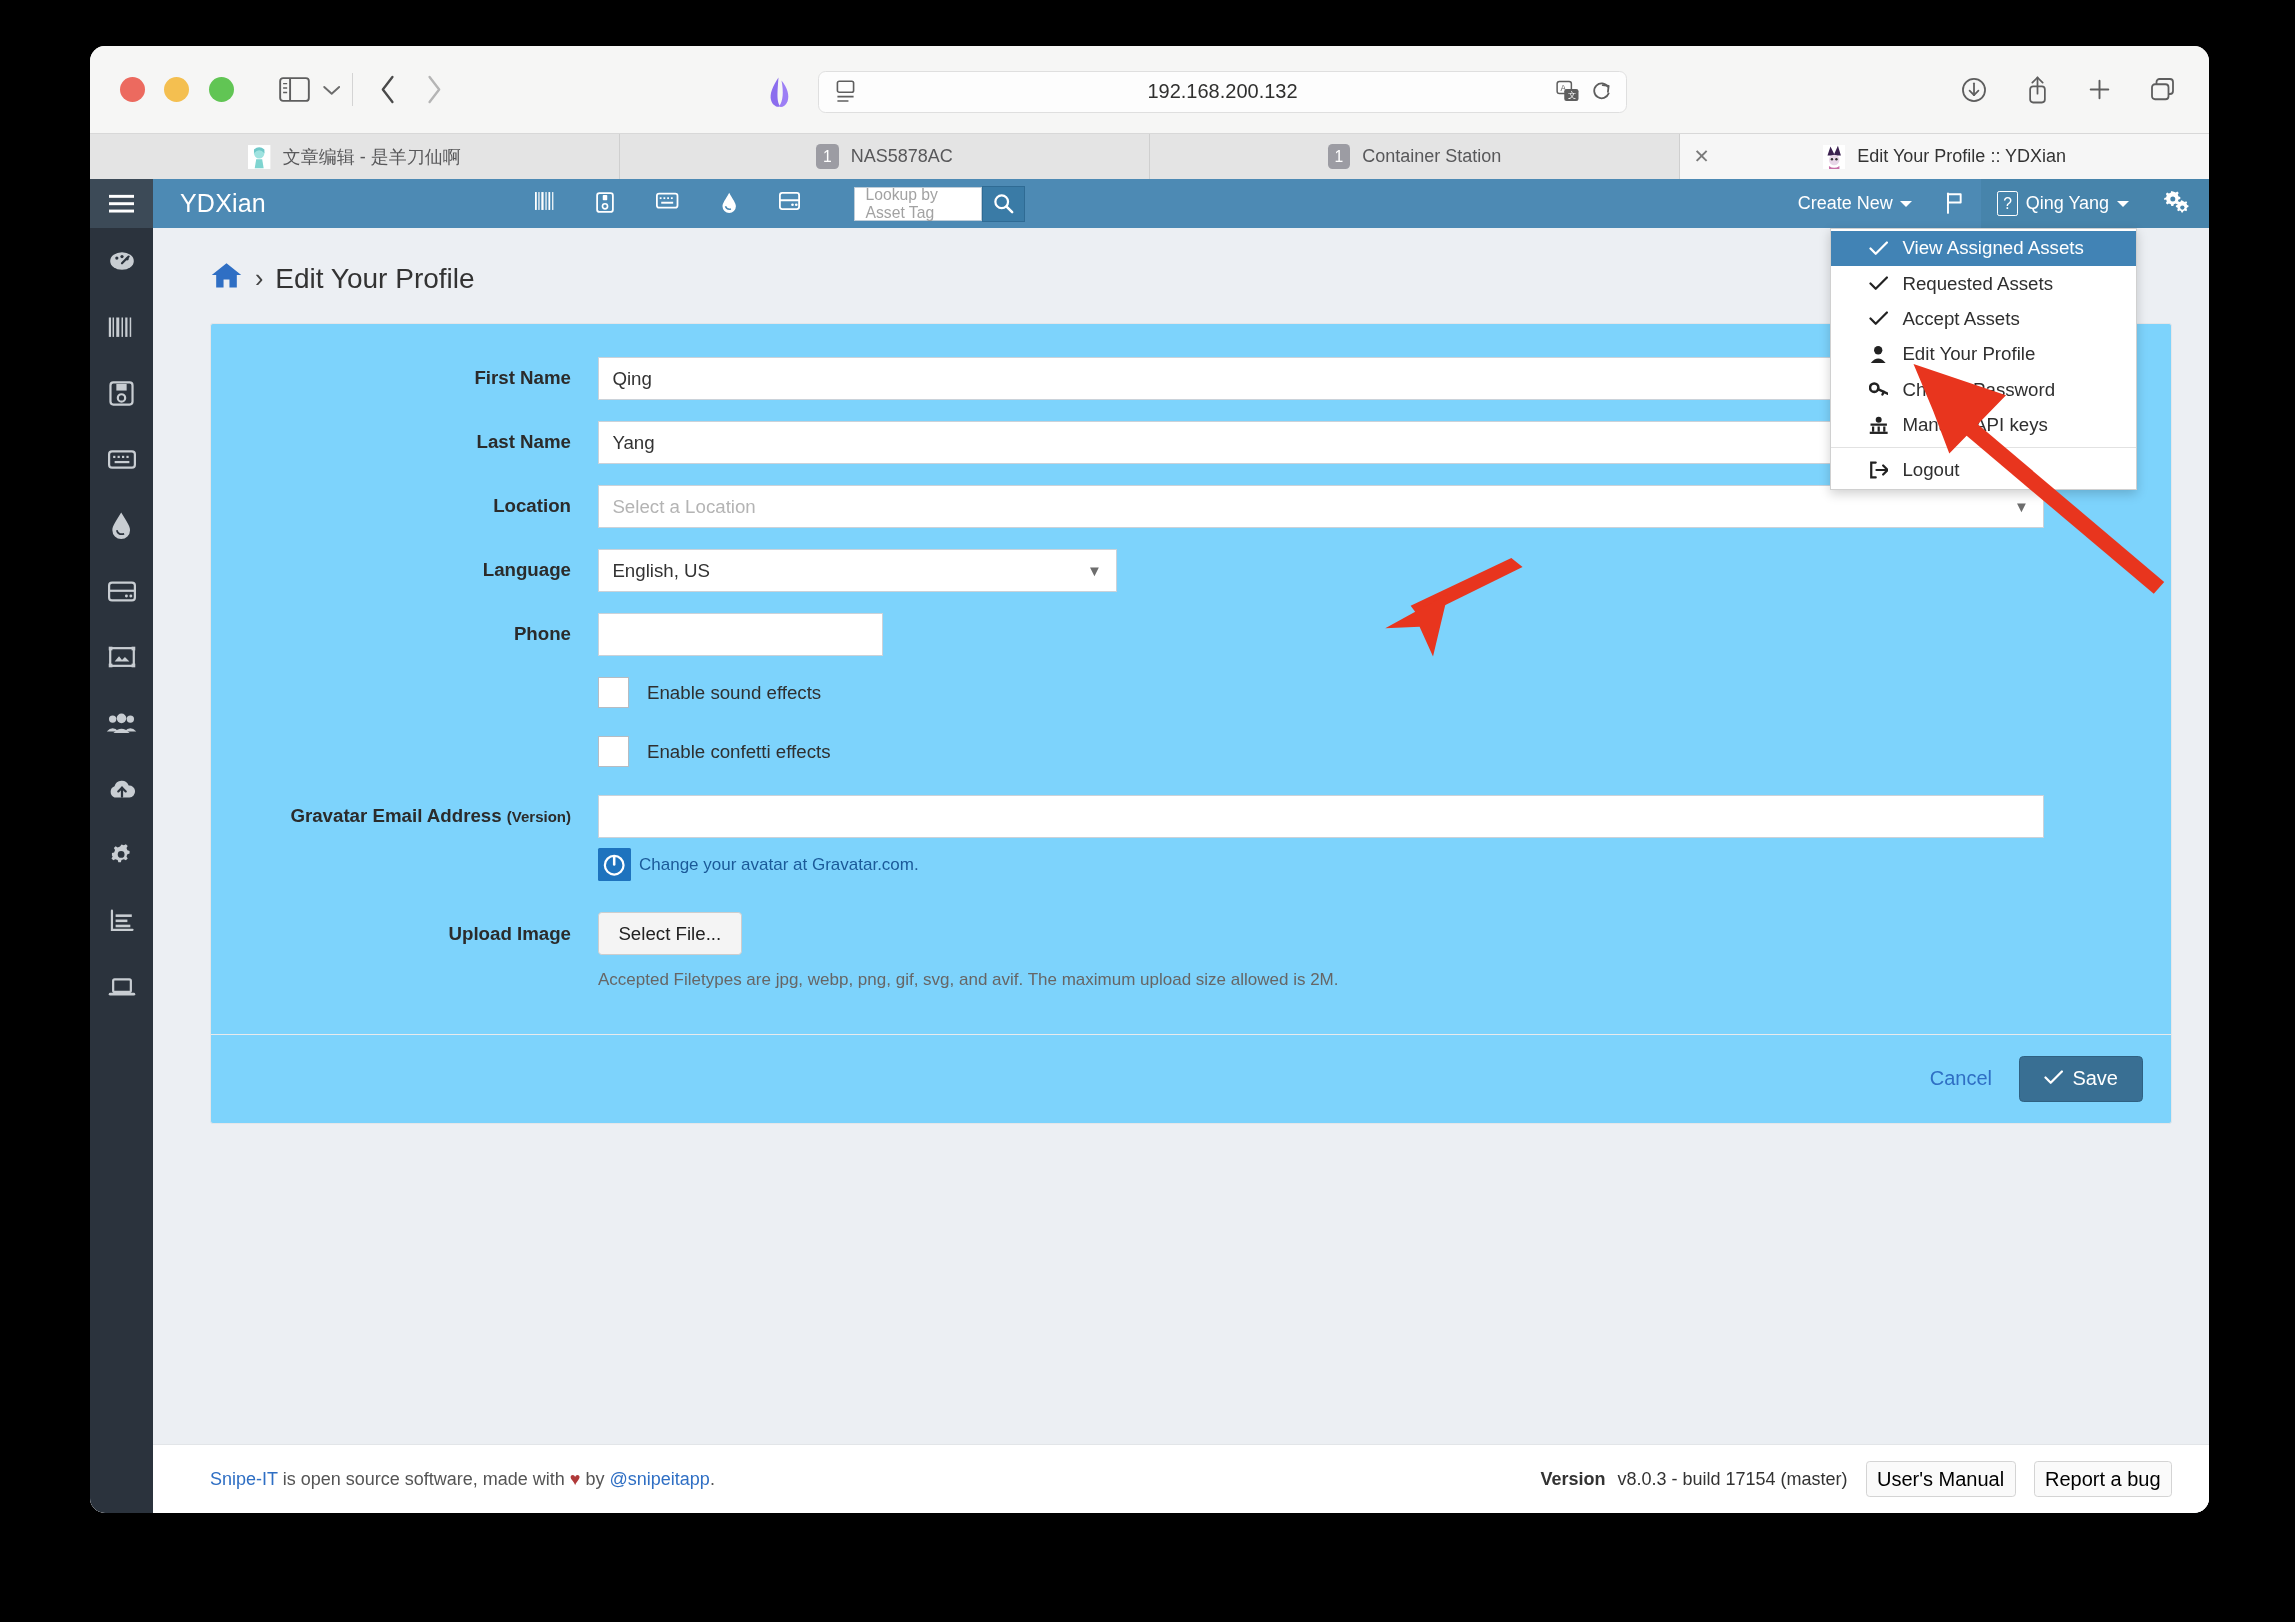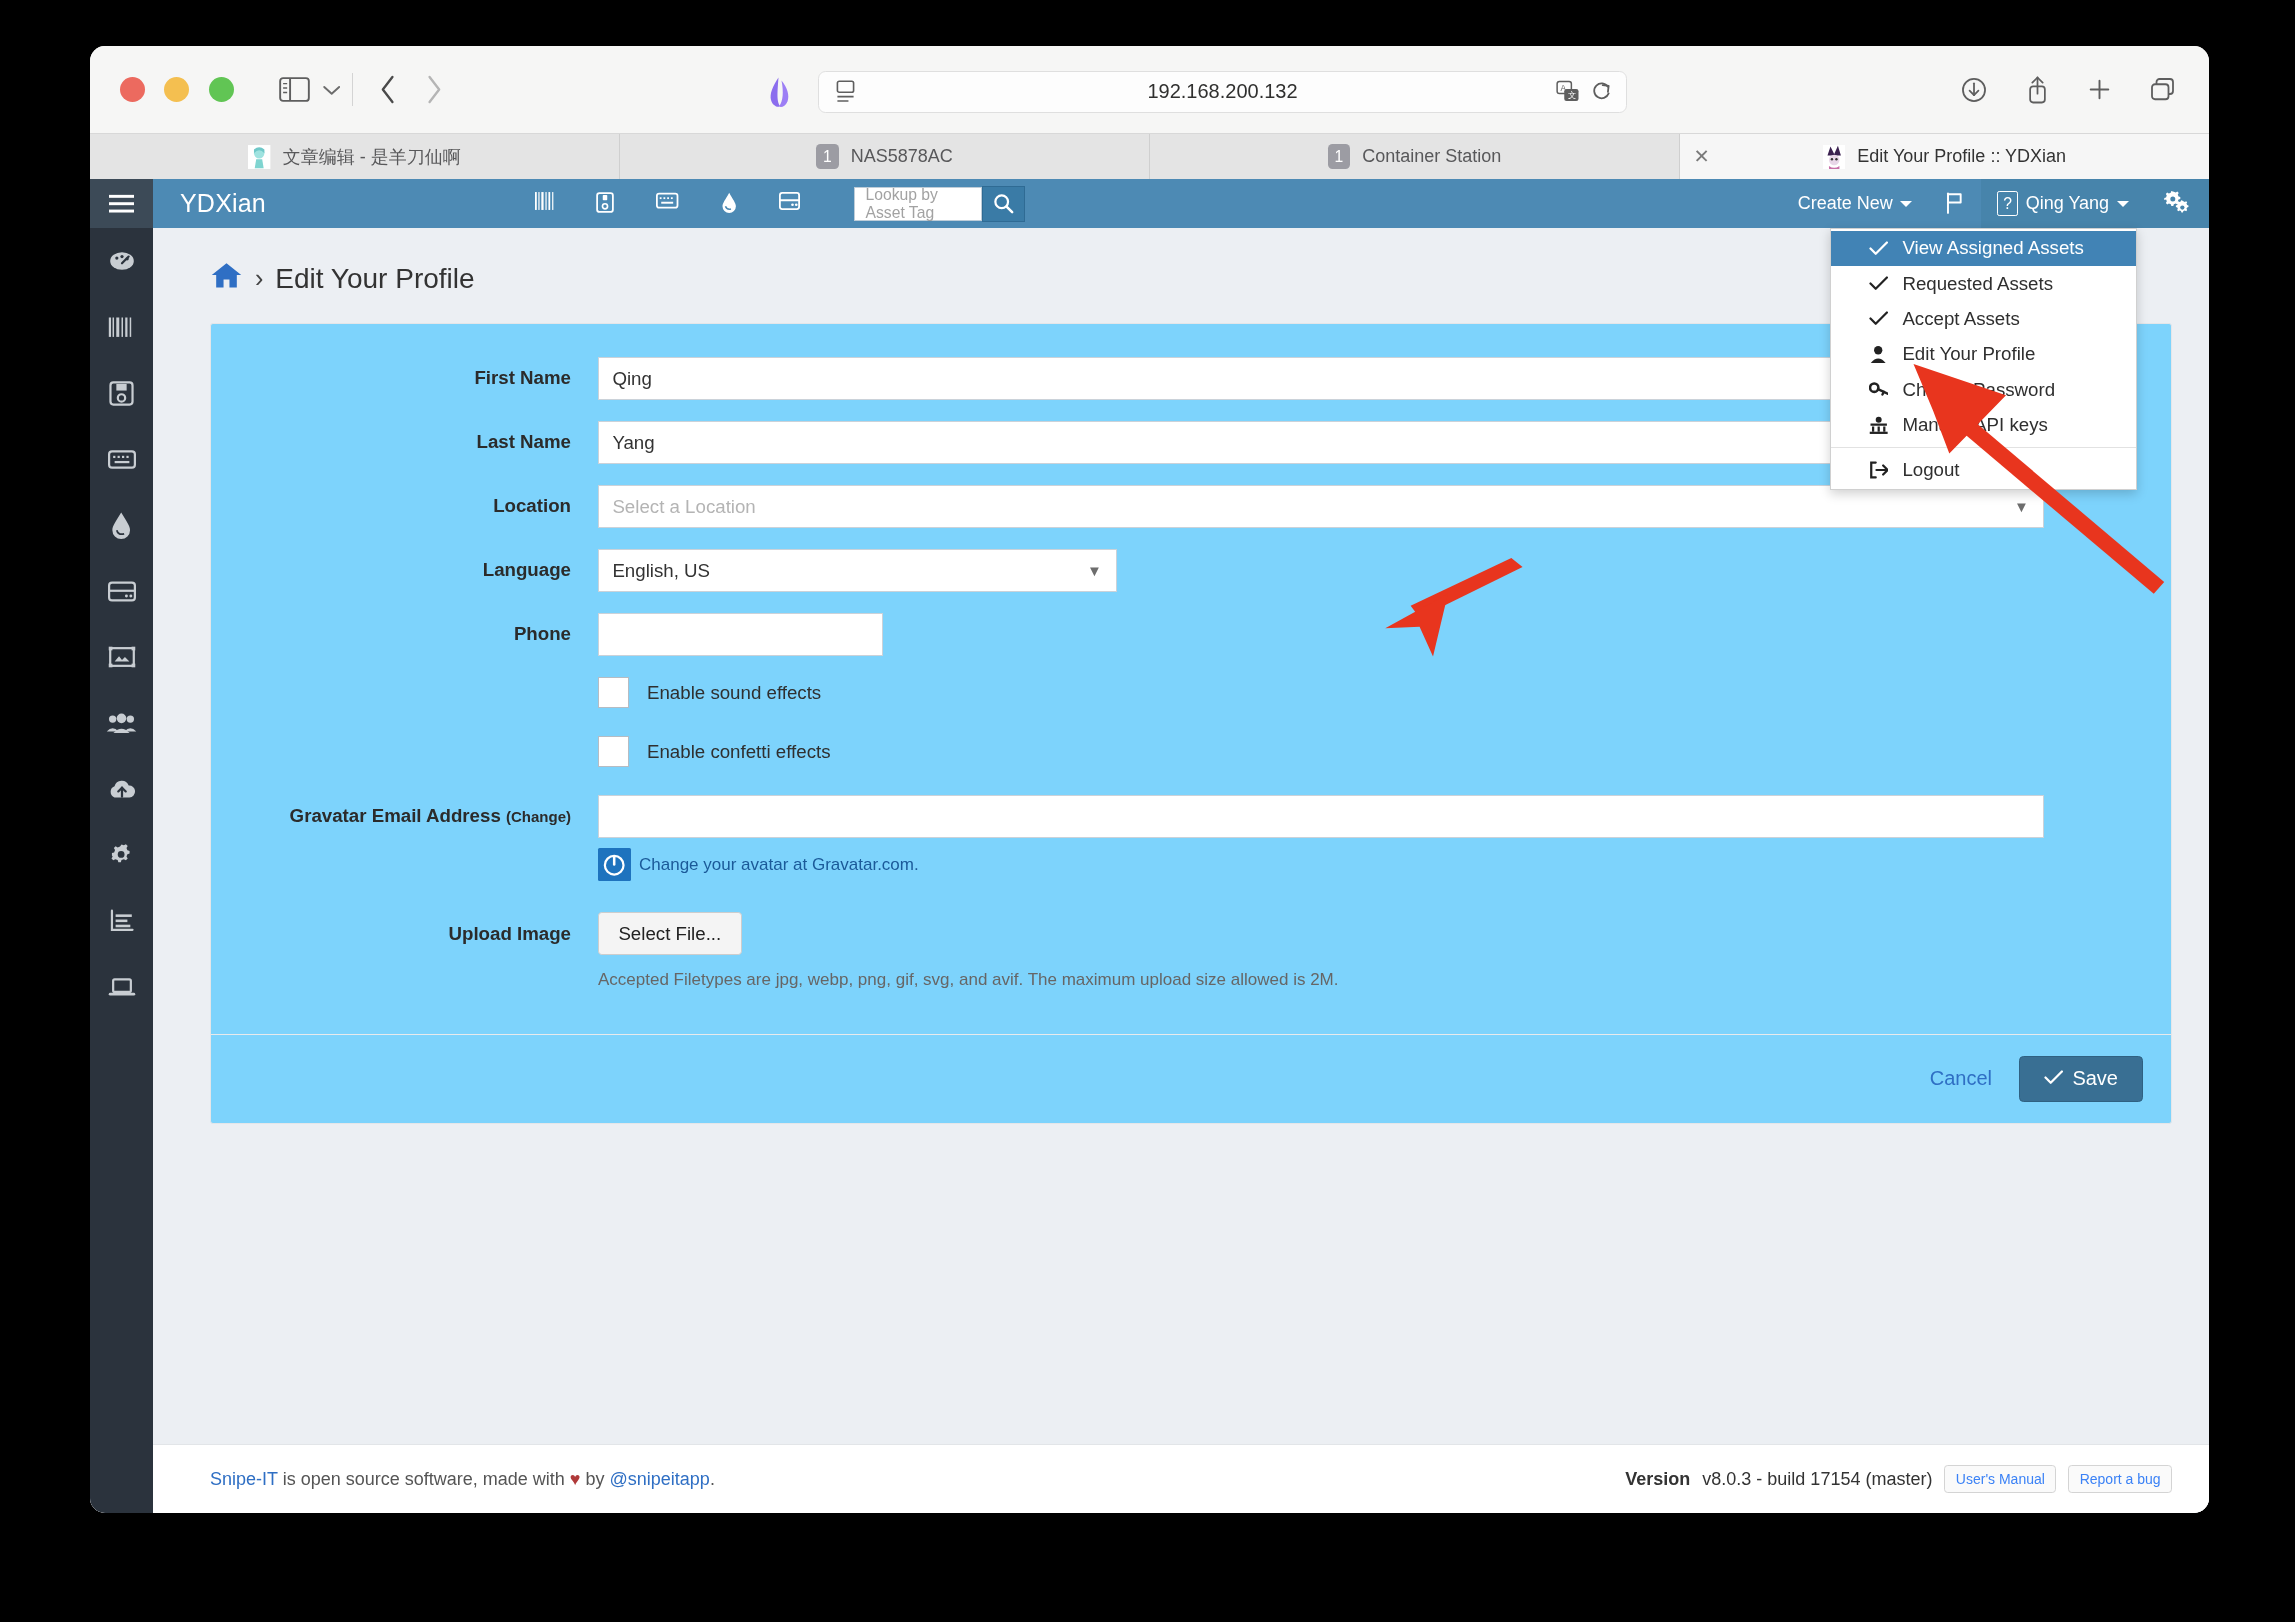--- a/index.html
+++ b/index.html
@@ -244,21 +244,21 @@
     position: absolute; left: 0; right: 0; bottom: 0;
     height: 69px; background: #fff; border-top: 0.7px solid #e2e5e8;
     display: flex; align-items: center; padding: 0 37px 0 57px;
     font-size: 18px; color: #555;
   }
   #footer a { color: #2f6fc4; text-decoration: none; }
   #heart { color: #b03a3a; }
   #footer-right { margin-left: auto; display: flex; align-items: center; gap: 12px; }
   .minibtn {
     border: 0.7px solid #d4d4d4; border-radius: 3.7px; background: #fafafa;
-    padding: 5.2px 10.4px; font-size: 14px; color: #3b82f6;
+    padding: 5.2px 10.4px; font-size: 20px; color: #000000; margin-left: 6px;
   }
 
   
   #arrows { position: absolute; inset: 0; pointer-events: none; z-index: 60; }
 </style>
 </head>
 <body>
 
 <div id="window">
 
@@ -730,21 +730,21 @@
           </div>
 
           <div class="cbrow">
             <div class="cbox"></div>
             <div class="cblabel">Enable confetti effects</div>
           </div>
 
           <div class="frow">
             <div class="flabel">
               <span>Gravatar Email Address</span>
-              <span class="sub">(Change)</span>
+              <span class="sub">(Version)</span>
             </div>
             <div class="fctl">
               <div class="inp"></div>
               <div id="grav-line">
                 <span id="grav-badge">
                   <svg width="22.4" height="22.4" viewBox="0 0 30 30">
                       <circle cx="15" cy="15" r="12.5" fill="none" stroke="#fff" stroke-width="3"></circle>
                       <path d="M15 3 v11" stroke="#fff" stroke-width="3.4" stroke-linecap="round"></path>
                     </svg>
                 </span>

